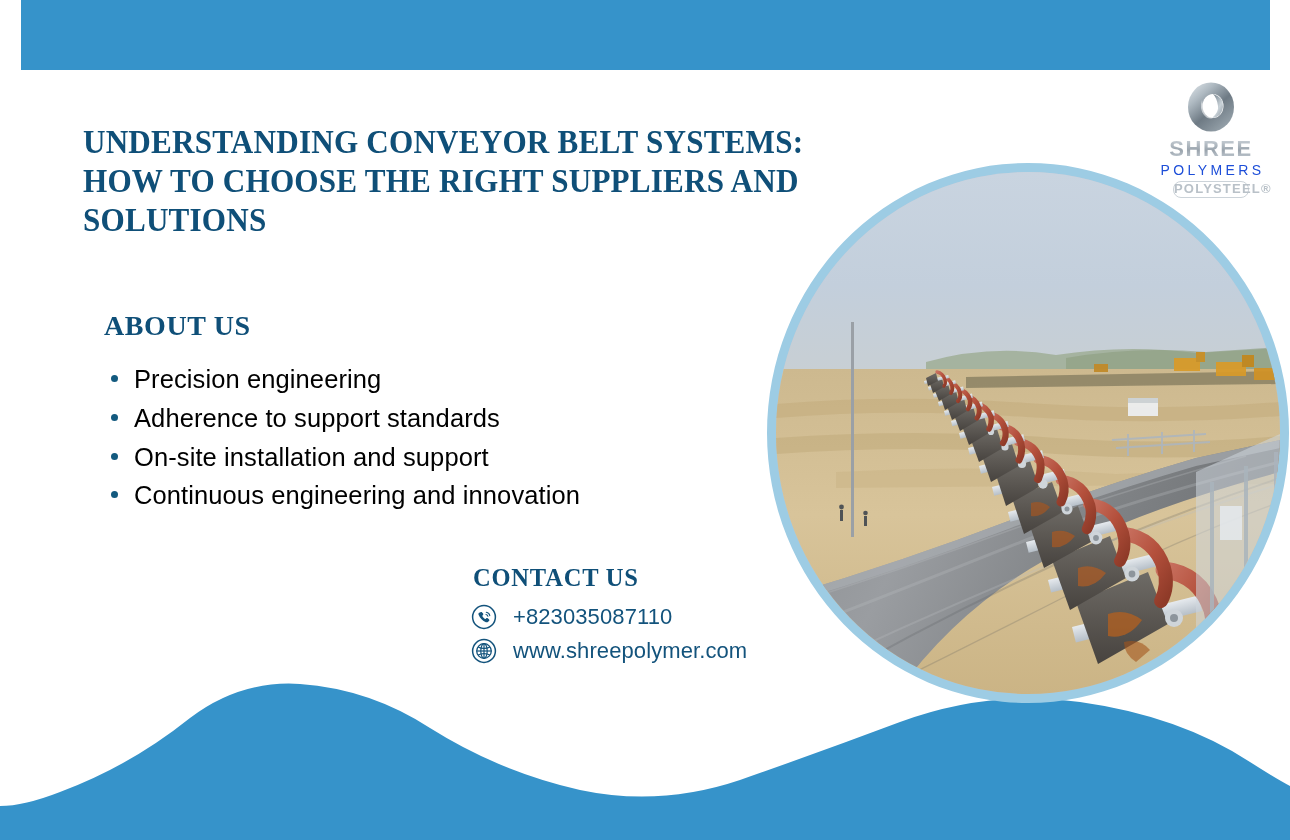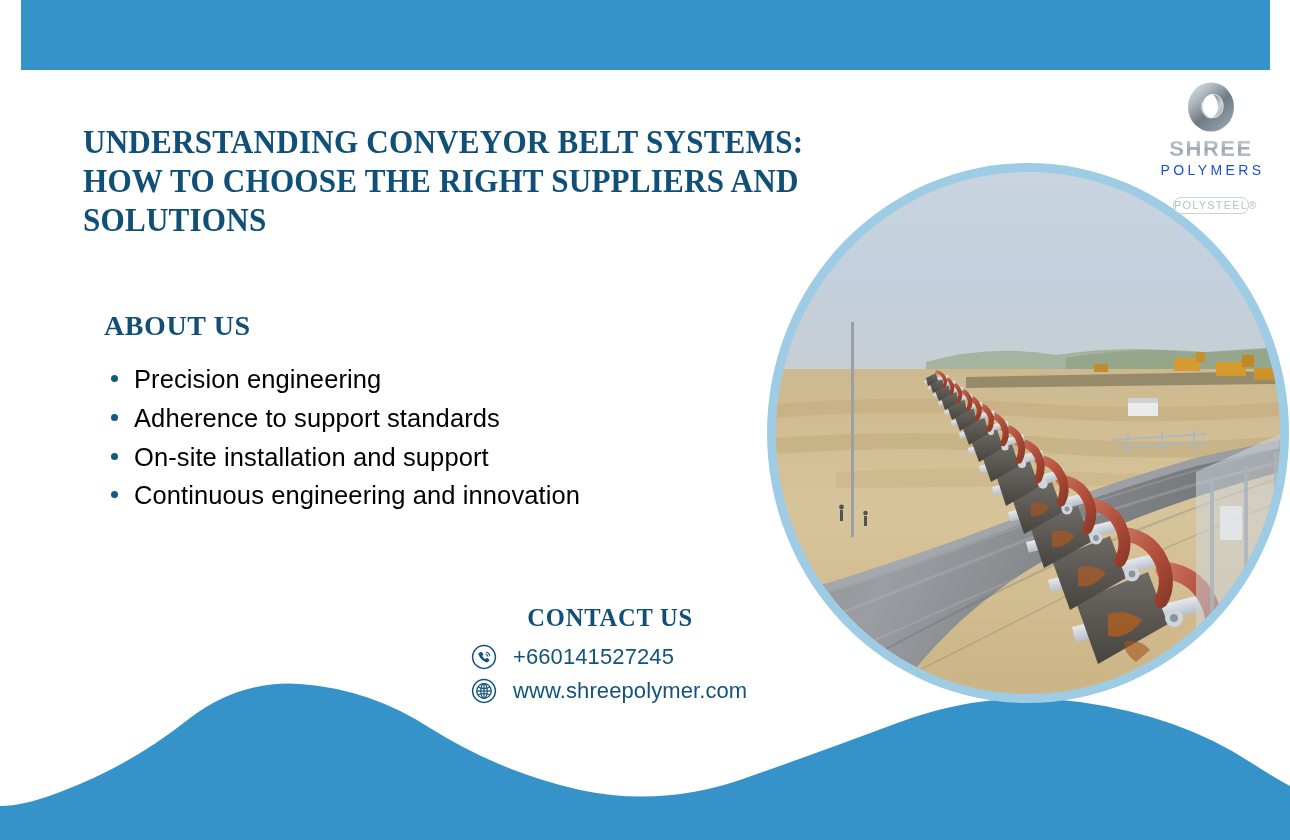--- a/index.html
+++ b/index.html
@@ -93,23 +93,22 @@
     width: 7px;
     height: 7px;
     border-radius: 50%;
     background: #135a7f;
   }
 
   
   .contact-block {
     position: absolute;
     left: 471px;
-    top: 604px;
+    top: 564px;
     z-index: 6;
-    text-align: center;
   }
   .contact-title {
     color: #0f4f78;
     font-family: "Liberation Serif", serif;
     font-weight: bold;
     font-size: 24.5px;
     letter-spacing: 0.8px;
     text-transform: uppercase;
     margin: 0 0 12px 2px;
   }
@@ -179,31 +178,31 @@
   }
   .logo-polymers {
     font-family: "Liberation Sans", sans-serif;
     font-size: 14px;
     letter-spacing: 3.4px;
     color: #1d4ed8;
     line-height: 1.5;
     margin-left: 3px;
   }
   .logo-badge {
-    margin: 16px auto 0 auto;
+    margin: 0 auto 0 auto;
     width: 74px;
     height: 15px;
     border: 1px solid #ccd3d9;
     border-radius: 8px;
-    font-size: 11px;
+    font-size: 13px;
     letter-spacing: 1.2px;
     color: #b9c1c8;
     line-height: 14px;
     font-family: "Liberation Sans", sans-serif;
-    font-weight: normal;
+    font-weight: bold;
   }
 </style>
 </head>
 <body>
 
 <div id="poster">
 
   <div class="top-bar"></div>
 
   <div class="headline">Understanding Conveyor Belt Systems: How to Choose the Right Suppliers and Solutions</div>
@@ -235,21 +234,21 @@
 
     <div class="contact-row">
       <span class="ci">
         <svg viewBox="0 0 26 26" width="26" height="26">
           <circle cx="13" cy="13" r="11.4" fill="none" stroke="#13537c" stroke-width="1.5"></circle>
           <path d="M9.2 8.4c.5-.6 1.4-.6 1.9 0l1 1.2c.35.45.3 1.05-.1 1.45l-.5.5c-.2.2-.25.5-.1.75.6 1.1 1.5 2 2.6 2.6.25.15.55.1.75-.1l.5-.5c.4-.4 1-.45 1.45-.1l1.2 1c.6.5.6 1.4 0 1.9l-.75.7c-.6.55-1.45.7-2.2.4-1.7-.7-3.2-1.75-4.4-3-1.2-1.2-2.25-2.7-2.95-4.4-.3-.75-.15-1.6.4-2.15z" fill="#13537c"></path>
           <path d="M15.3 8.2c1.8.25 3.2 1.65 3.5 3.45" fill="none" stroke="#13537c" stroke-width="1.05" stroke-linecap="round"></path>
           <path d="M15 10.4c.95.2 1.7.95 1.9 1.9" fill="none" stroke="#13537c" stroke-width="1.05" stroke-linecap="round"></path>
         </svg>
       </span>
-      <span class="ctext">+660141527245</span>
+      <span class="ctext">+823035087110</span>
     </div>
 
     <div class="contact-row">
       <span class="ci">
         <svg viewBox="0 0 26 26" width="26" height="26">
           <circle cx="13" cy="13" r="11.4" fill="none" stroke="#13537c" stroke-width="1.5"></circle>
           <circle cx="13" cy="13" r="7.3" fill="none" stroke="#13537c" stroke-width="1.3"></circle>
           <ellipse cx="13" cy="13" rx="3.2" ry="7.3" fill="none" stroke="#13537c" stroke-width="1.2"></ellipse>
           <line x1="5.7" y1="13" x2="20.3" y2="13" stroke="#13537c" stroke-width="1.2"></line>
           <path d="M7.1 8.9c1.7.95 3.7 1.45 5.9 1.45s4.2-.5 5.9-1.45" fill="none" stroke="#13537c" stroke-width="1.1"></path>

